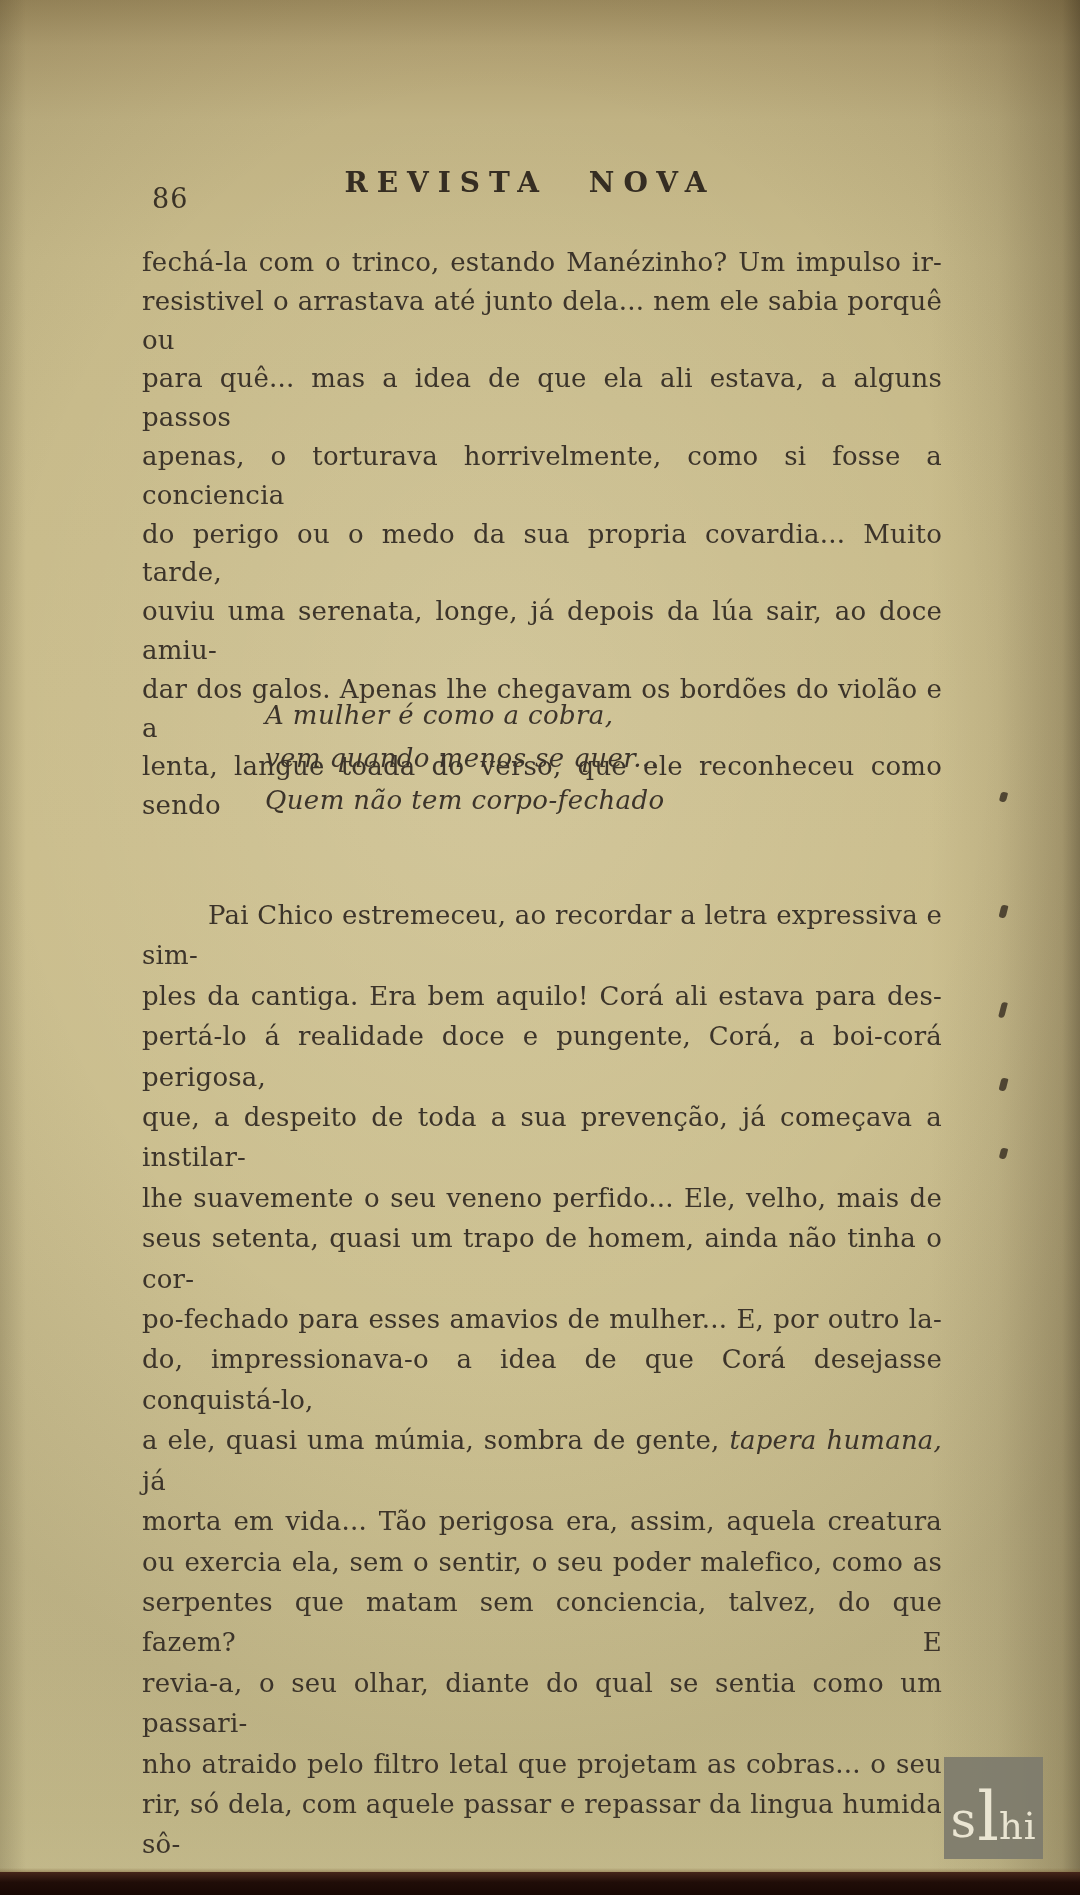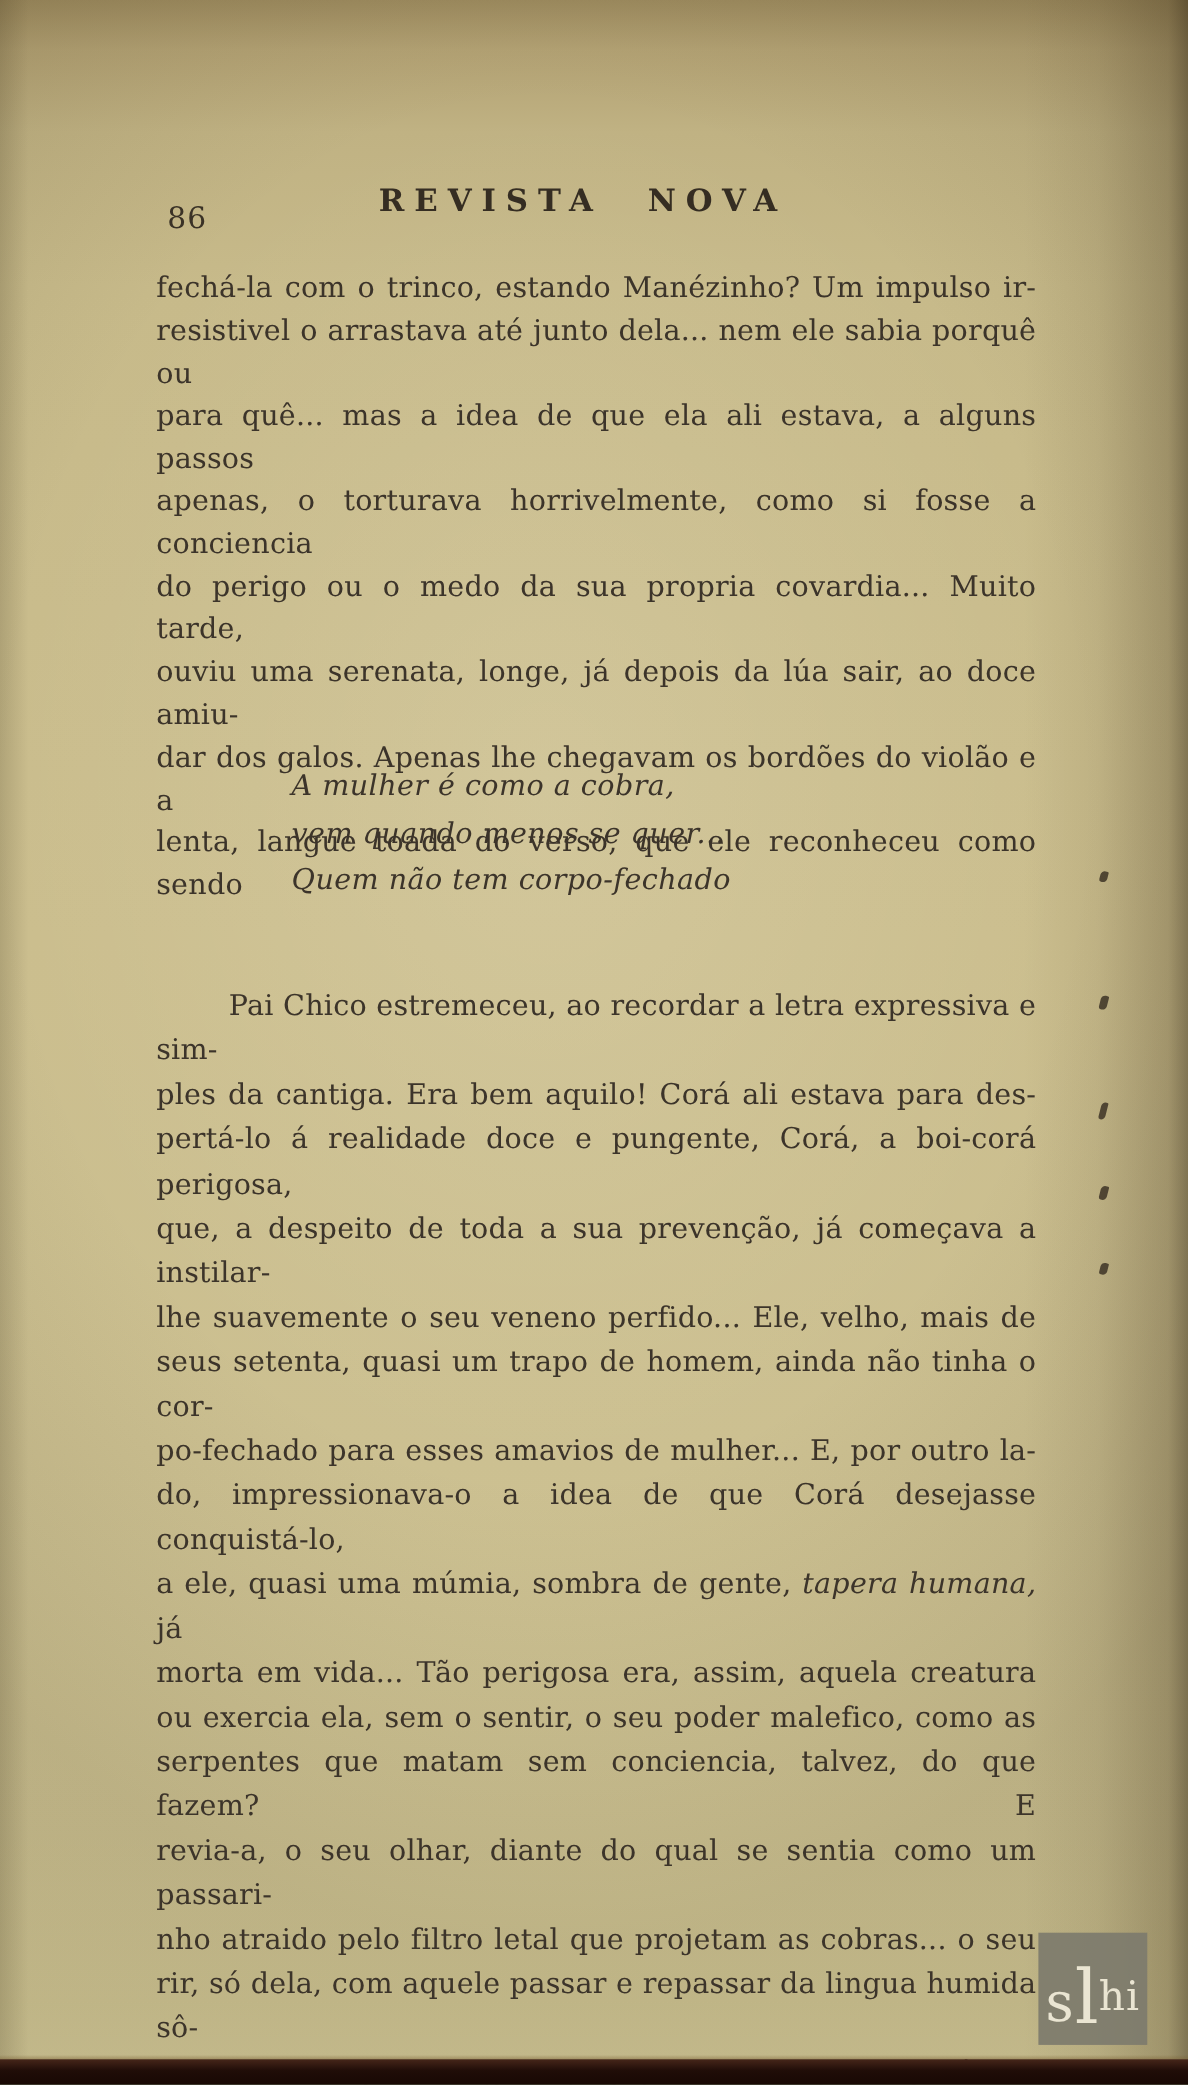--- a/index.html
+++ b/index.html
@@ -102,21 +102,21 @@
 
   .watermark{
     position:absolute;left:944px;top:1757px;width:99px;height:102px;
     background:var(--wm-bg);
     display:flex;align-items:baseline;justify-content:center;
     padding-top:0;
   }
   .watermark .wm{color:var(--wm-text);font-family:"DejaVu Serif",serif;line-height:1;}
   .wm-s{font-size:50px;align-self:flex-end;margin-bottom:14px;}
   .wm-l{font-size:68px;align-self:flex-end;margin-bottom:8px;margin-left:1px;}
-  .wm-hi{font-size:37px;align-self:flex-end;margin-bottom:26px;letter-spacing:1px;}
+  .wm-hi{font-size:37px;align-self:flex-end;margin-bottom:14px;letter-spacing:1px;}
 </style>
 </head>
 <body>
 
 <div class="page">
 
   <div class="texture"></div>
 
   <div class="header">
     <span class="pagenum">86</span>

